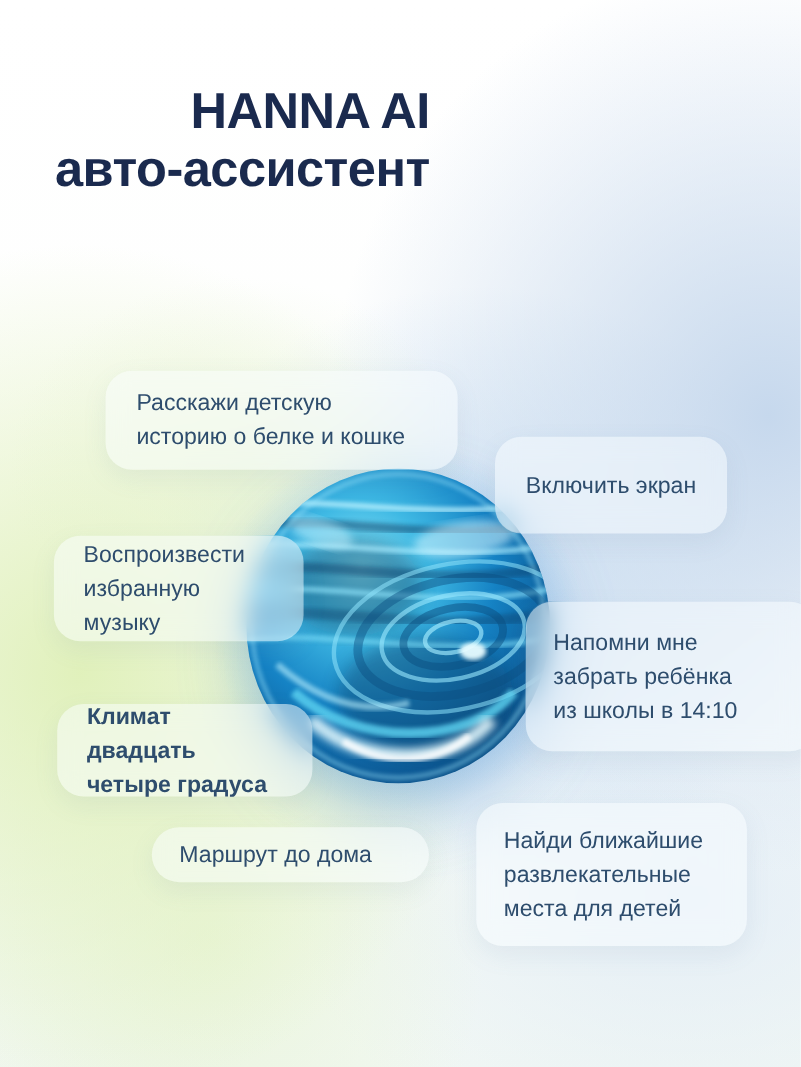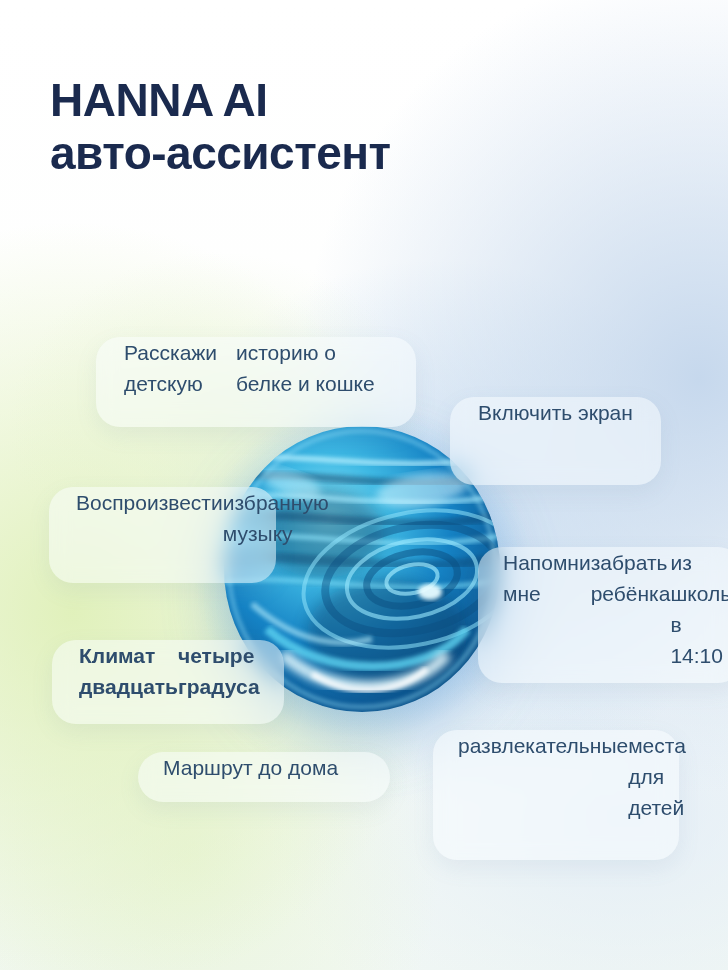--- a/index.html
+++ b/index.html
@@ -15,34 +15,35 @@
       radial-gradient(ellipse 540px 560px at 96% 39%, rgba(195,214,236,0.95), rgba(195,214,236,0) 74%),
       radial-gradient(ellipse 420px 380px at 60% 55%, rgba(176,208,238,0.60), rgba(176,208,238,0) 72%),
       radial-gradient(ellipse 480px 340px at 86% 84%, rgba(221,233,246,0.70), rgba(221,233,246,0) 75%),
       linear-gradient(180deg, #ffffff 0%, #fdfefd 55%, #f2f8f4 100%);
   }
 
   .title-block {
     position:absolute; left:50px; top:74px;
     color:#1a2a4e; font-weight:bold; font-size:46px; line-height:53px;
     letter-spacing:-0.5px;
+    text-align:right;
   }
 
   .orb-wrap { position:absolute; left:222px; top:424px; width:280px; height:290px; }
   .orb-wrap svg { display:block; width:280px; height:290px;
     filter: drop-shadow(0 24px 30px rgba(60,130,200,0.38)); }
   .orb-glow {
     position:absolute; left:192px; top:400px; width:340px; height:340px;
     background: radial-gradient(circle, rgba(110,190,240,0.38) 30%, rgba(110,190,240,0) 70%);
     border-radius:50%;
   }
 
   .bubble {
     position:absolute; z-index:5;
-    display:flex; flex-direction:row; justify-content:flex-start;
+    display:flex; flex-direction:column; justify-content:center;
     background:rgba(250,253,255,0.50);
     -webkit-backdrop-filter: blur(10px); backdrop-filter: blur(10px);
     border-radius:24px;
     box-shadow: 0 8px 22px rgba(110,140,165,0.10);
     color:#2e4d6d; font-size:21px; line-height:31px;
     padding:0 26px;
   }
   .b-story    { left:96px;  top:337px; width:320px; height:90px;  padding-left:28px; }
   .b-screen   { left:450px; top:397px; width:211px; height:88px;  padding-left:28px; }
   .b-music    { left:33px;  top:487px; width:227px; height:96px;  padding-left:27px;margin-left:16px; }
@@ -147,17 +148,18 @@
   <div class="bubble b-climate">
     <div>Климат двадцать</div>
     <div>четыре градуса</div>
   </div>
 
   <div class="bubble b-route">
     <div>Маршрут до дома</div>
   </div>
 
   <div class="bubble b-places">
+    <div>Найди ближайшие</div>
     <div>развлекательные</div>
     <div>места для детей</div>
   </div>
 
 </div>
 
 </body></html>

